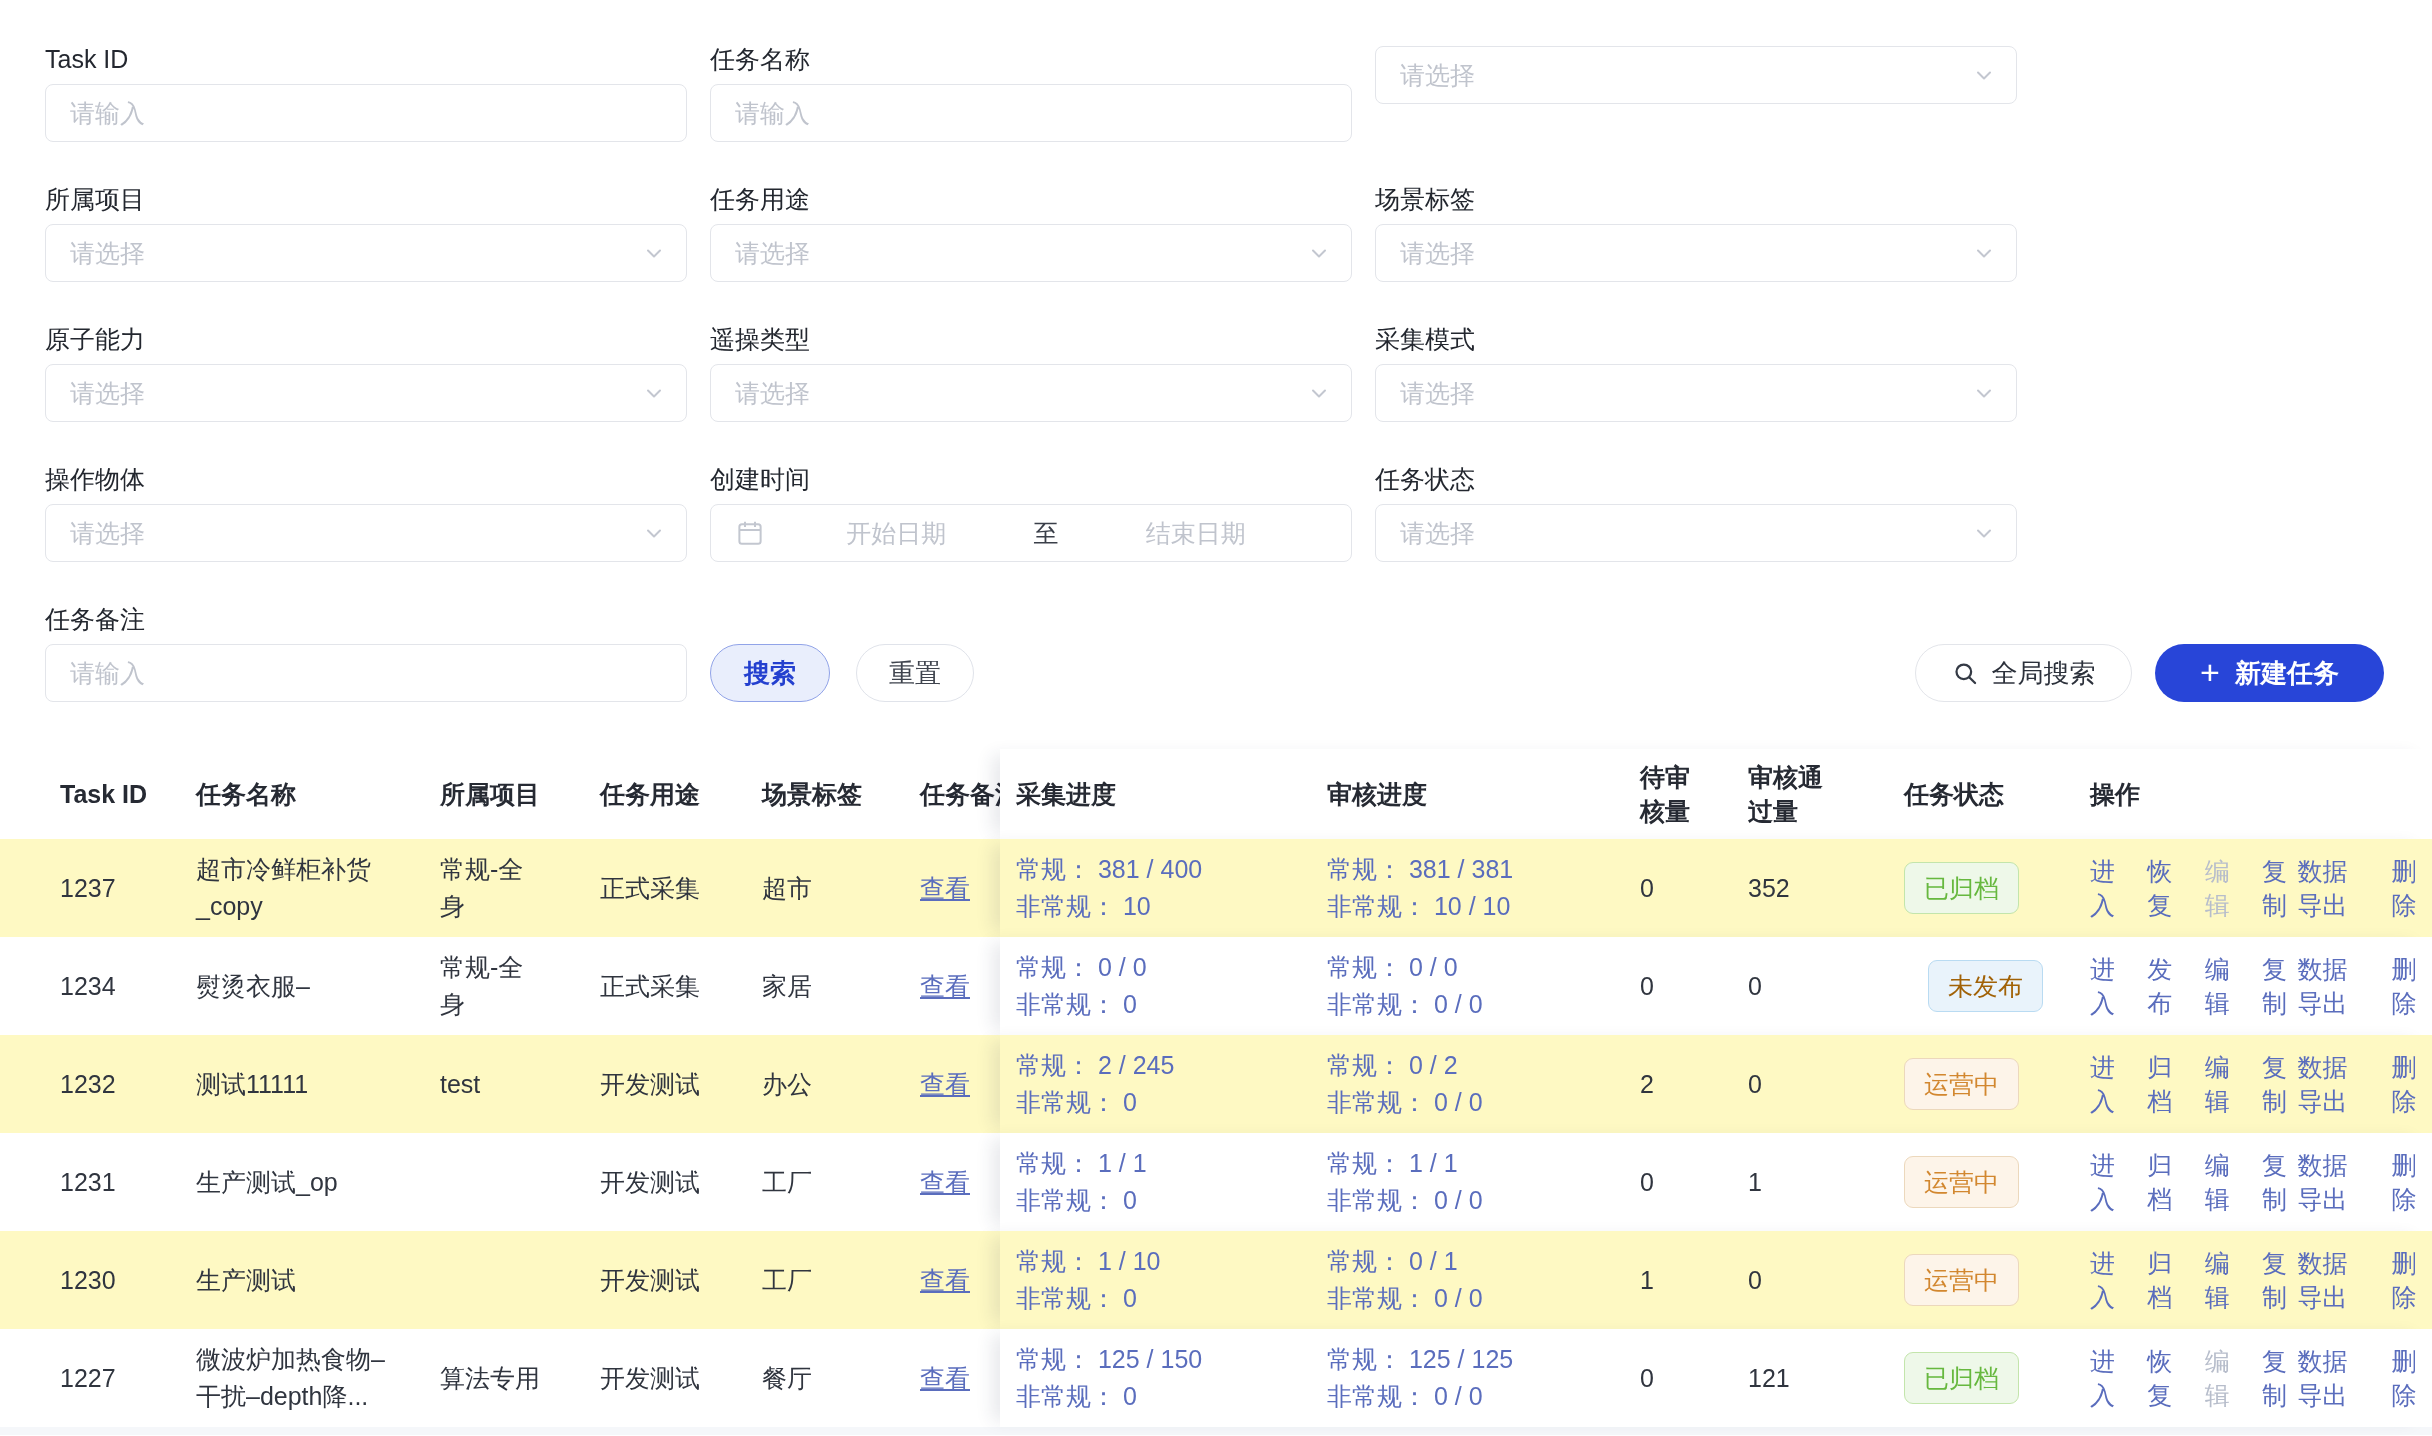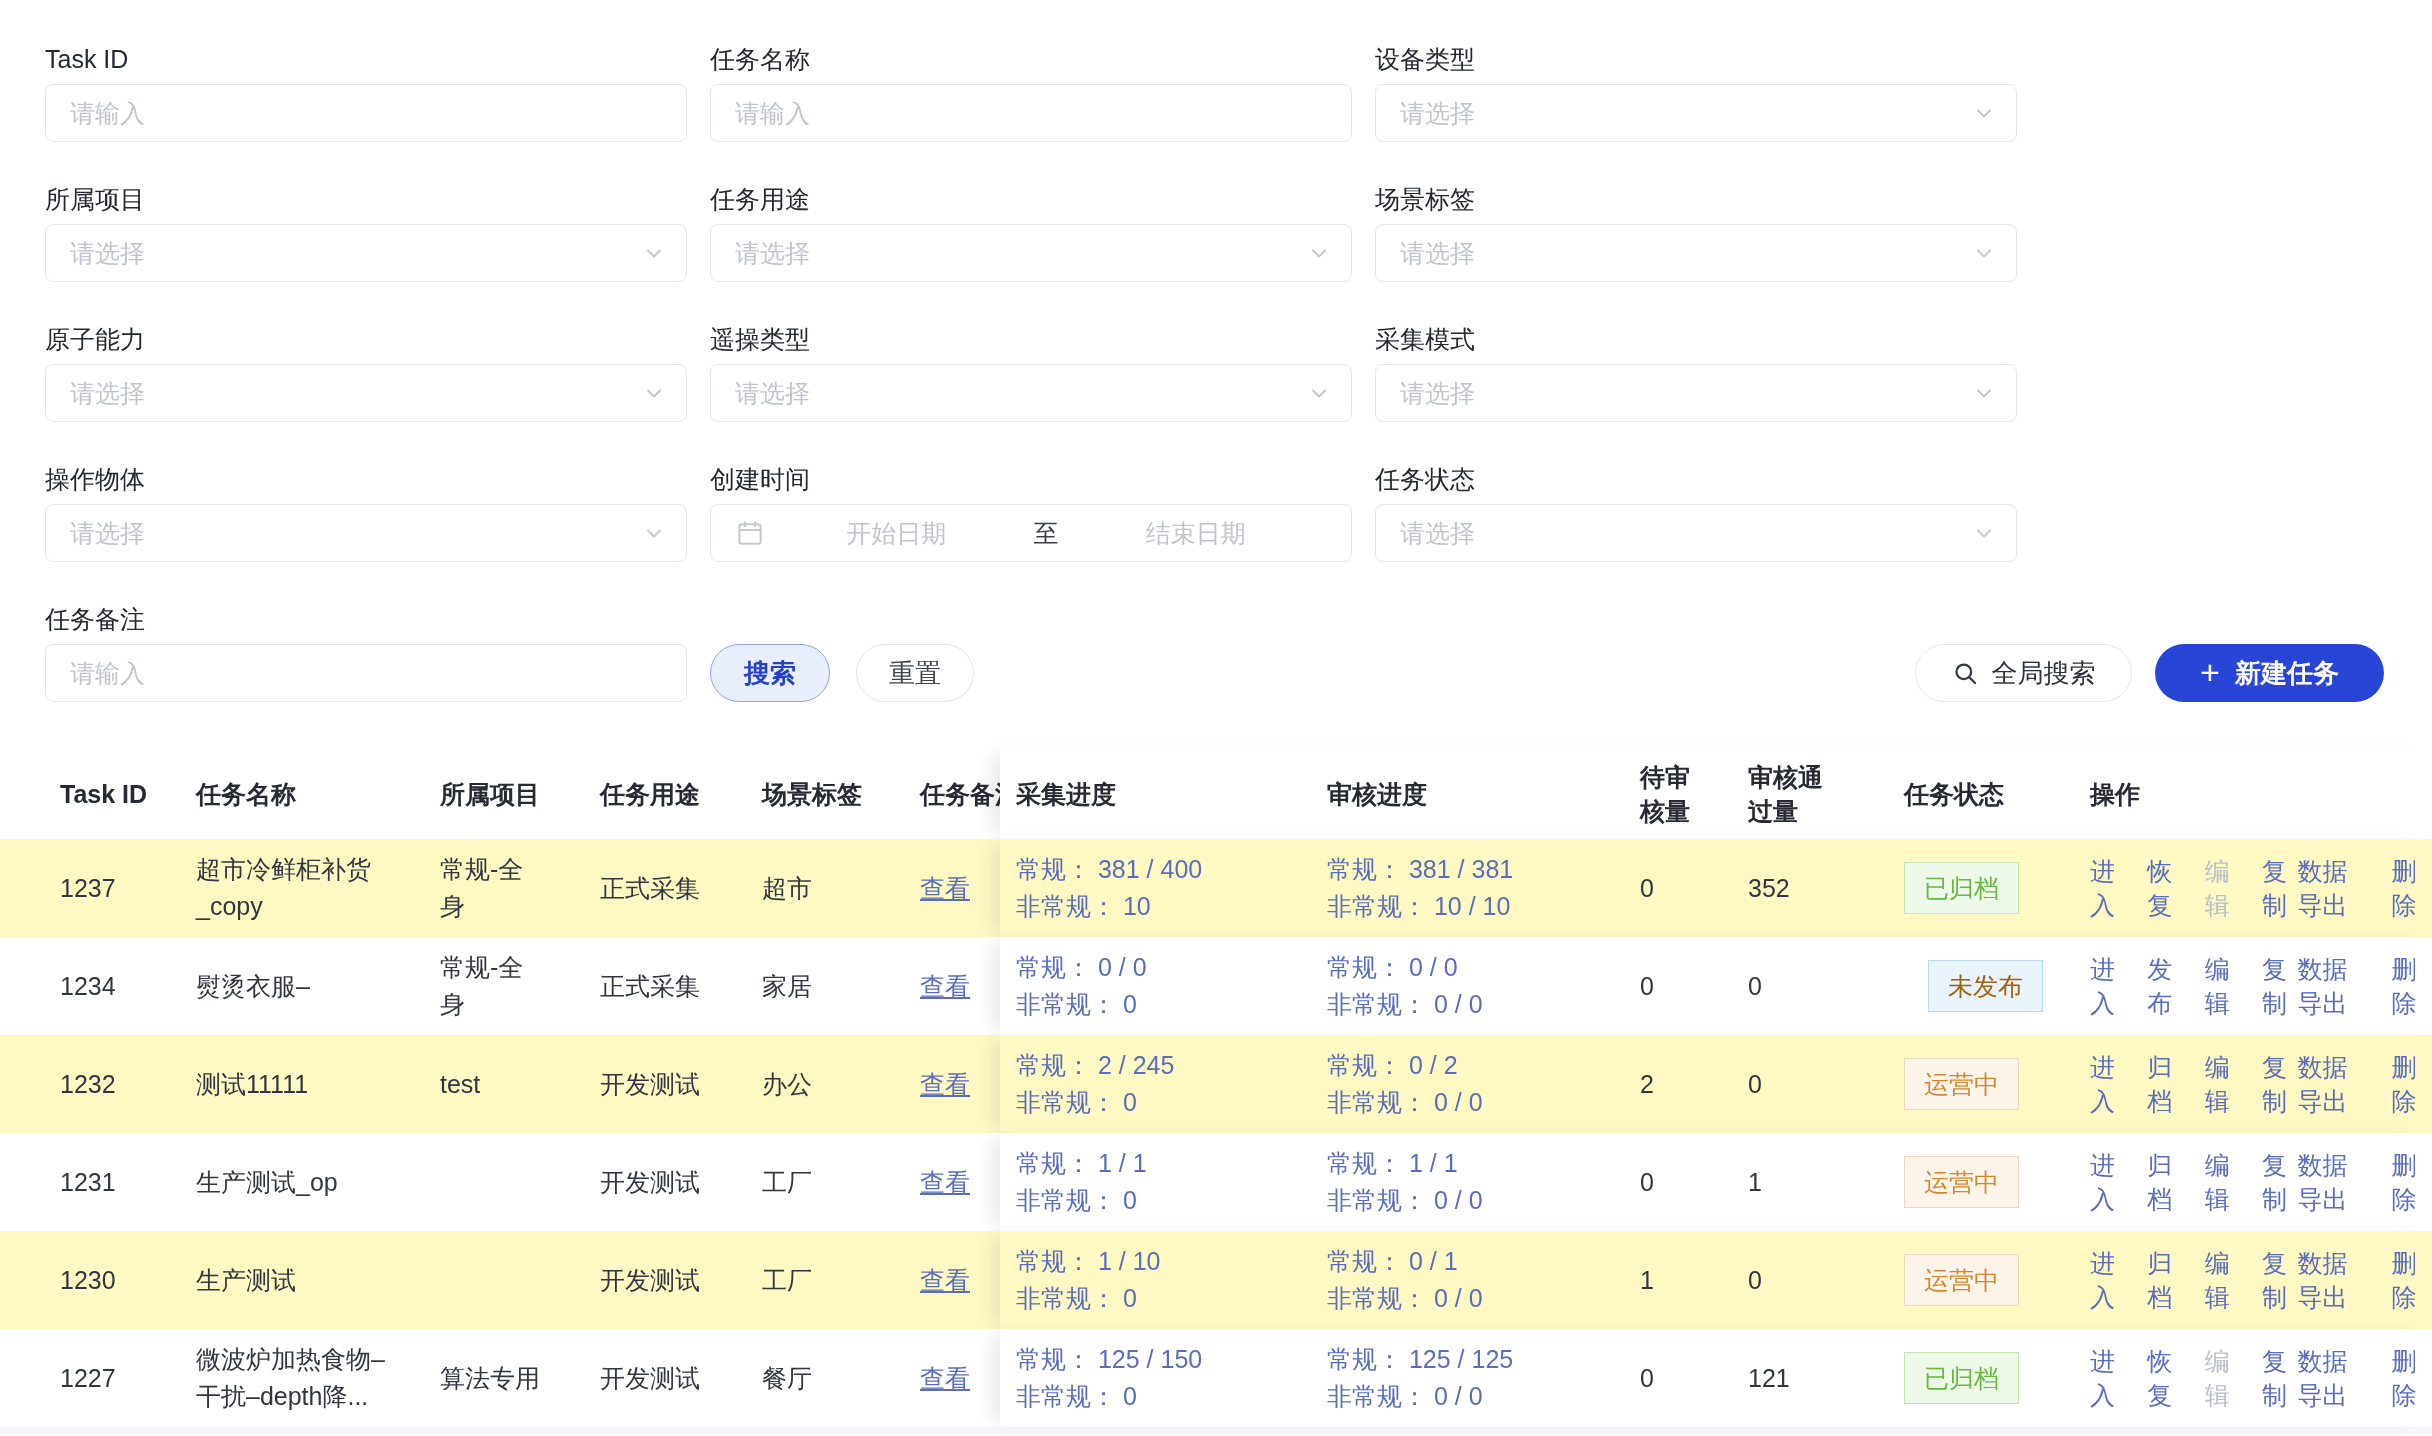--- a/index.html
+++ b/index.html
@@ -66,21 +66,21 @@
   .c-status{left:904px;width:172px;}
   .c-ops{left:1090px;width:335px;}
   .progress{color:#5a6dbd;line-height:38px;}
   .link-view{color:#5a6dbd;text-decoration:underline;cursor:pointer;}
   .ops-lines{display:flex;flex-direction:row;gap:5px;}
   .ops-line{display:flex;gap:27px;line-height:34px;}
   .op{color:#5a6dbd;cursor:pointer;}
   .op.disabled{color:#b7bdcb;cursor:default;}
   .badge{
     display:inline-flex;align-items:center;height:52px;padding:0 19px;
-    border-radius:0;font-size:25px;border:1.5px solid transparent;box-sizing:border-box;
+    border-radius:9px;font-size:25px;border:1.5px solid transparent;box-sizing:border-box;
   }
   .badge.archived{background:#eef8e9;border-color:#c3e5ab;color:#67b83f;}
   .badge.unpublished{background:#e9f3fb;border-color:#b9dbf2;color:#a16207;margin-left:24px;}
   .badge.operating{background:#fdf4e9;border-color:#ecd8bc;color:#d2872f;}
   .sliver{height:8px;background:#f5f7fa;}
 </style>
 </head>
 <body>
 
 <div class="filters">
@@ -91,21 +91,20 @@
           <span class="ph">请输入</span>
         </div>
       </div>
       <div class="field">
         <div class="field-label">任务名称</div>
         <div class="control input">
           <span class="ph">请输入</span>
         </div>
       </div>
       <div class="field">
-        <div class="field-label">设备类型</div>
         <div class="control select">
           <span class="ph">请选择</span>
           <span class="icon-wrap">
             <svg width="24" height="24" viewBox="0 0 24 24" fill="none">
               <path d="M6 9.5l6 6 6-6" stroke="#c3c7d0" stroke-width="2" stroke-linecap="round" stroke-linejoin="round"></path>
             </svg>
           </span>
         </div>
       </div>
       <div class="field">

